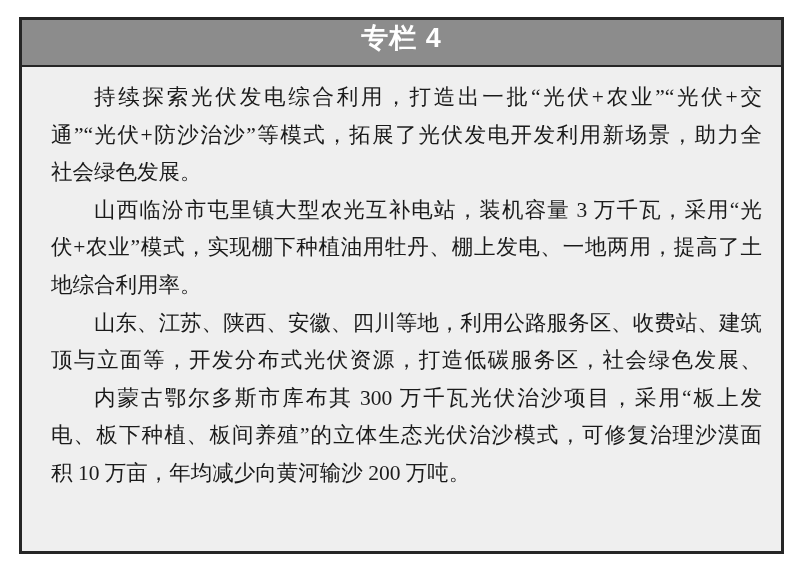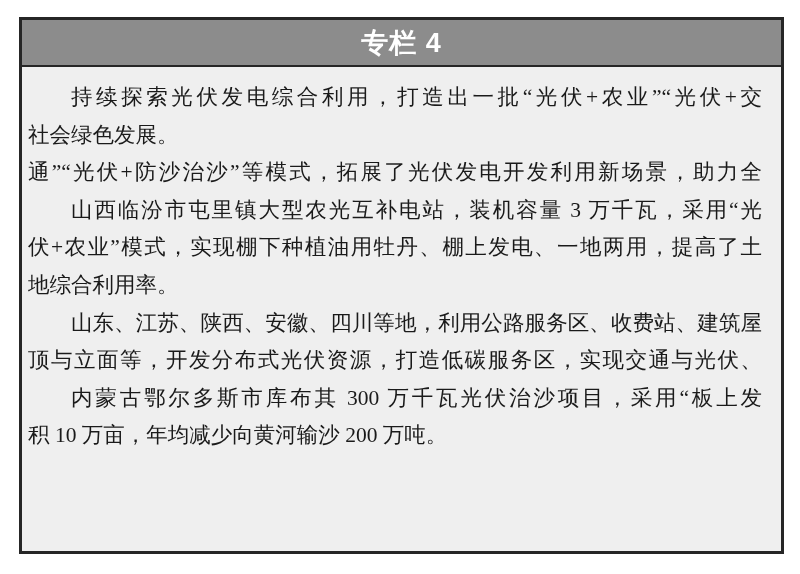--- a/index.html
+++ b/index.html
@@ -23,31 +23,30 @@
     box-sizing: border-box;
     border: 3px solid var(--border, #262626);
     background: var(--body-bg, #efefef);
   }
   .panel-header {
     height: 45px;
     box-sizing: content-box;
     background: var(--header-bg, #8c8c8c);
     border-bottom: 2px solid var(--border, #262626);
     display: flex;
-    align-items: center;
     justify-content: center;
     gap: 16px;
     font-family: "Liberation Sans", "DejaVu Sans", sans-serif;
     font-weight: bold;
     font-size: 27px;
     color: var(--header-text, #ffffff);
     letter-spacing: 1px;
   }
   .panel-body {
-    padding: 12px 19px 0 6px;
+    padding: 12px 19px 0 29px;
     font-size: 21.5px;
     line-height: 37.6px;
     color: var(--body-text, #1a1a1a);
   }
   .para {
     margin: 0;
   }
   .para-line {
     height: 37.6px;
     overflow: hidden;
@@ -65,30 +64,31 @@
 </head>
 <body>
 
 <div class="panel">
   <div class="panel-header">
     <span class="hdr-label">专栏 4</span>
   </div>
   <div class="panel-body">
       <div class="para">
         <div class="para-line first">持续探索光伏发电综合利用，打造出一批“光伏+农业”“光伏+交</div>
+        <div class="para-line">通”“光伏+防沙治沙”等模式，拓展了光伏发电开发利用新场景，助力全</div>
         <div class="para-line last">社会绿色发展。</div>
-        <div class="para-line">通”“光伏+防沙治沙”等模式，拓展了光伏发电开发利用新场景，助力全</div>
       </div>
       <div class="para">
         <div class="para-line first">山西临汾市屯里镇大型农光互补电站，装机容量 3 万千瓦，采用“光</div>
         <div class="para-line">伏+农业”模式，实现棚下种植油用牡丹、棚上发电、一地两用，提高了土</div>
         <div class="para-line last">地综合利用率。</div>
       </div>
       <div class="para">
         <div class="para-line first">山东、江苏、陕西、安徽、四川等地，利用公路服务区、收费站、建筑屋</div>
-        <div class="para-line">顶与立面等，开发分布式光伏资源，打造低碳服务区，实现交通与光伏、</div>
+        <div class="para-line">顶与立面等，开发分布式光伏资源，打造低碳服务区，社会绿色发展、</div>
       </div>
       <div class="para">
         <div class="para-line first">内蒙古鄂尔多斯市库布其 300 万千瓦光伏治沙项目，采用“板上发</div>
+        <div class="para-line">电、板下种植、板间养殖”的立体生态光伏治沙模式，可修复治理沙漠面</div>
         <div class="para-line last">积 10 万亩，年均减少向黄河输沙 200 万吨。</div>
       </div>
     </div>
 </div>
 
 </body></html>

